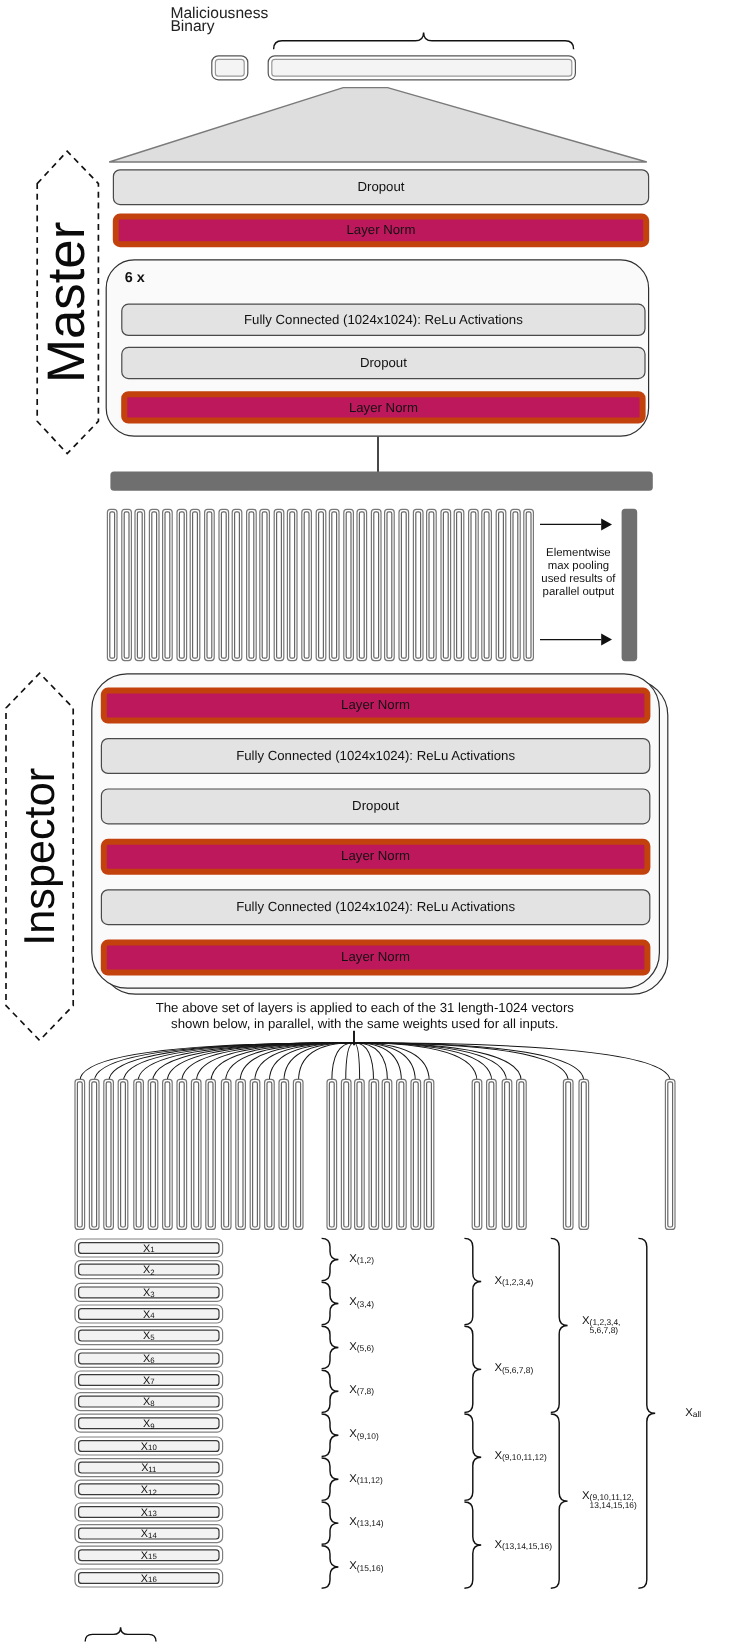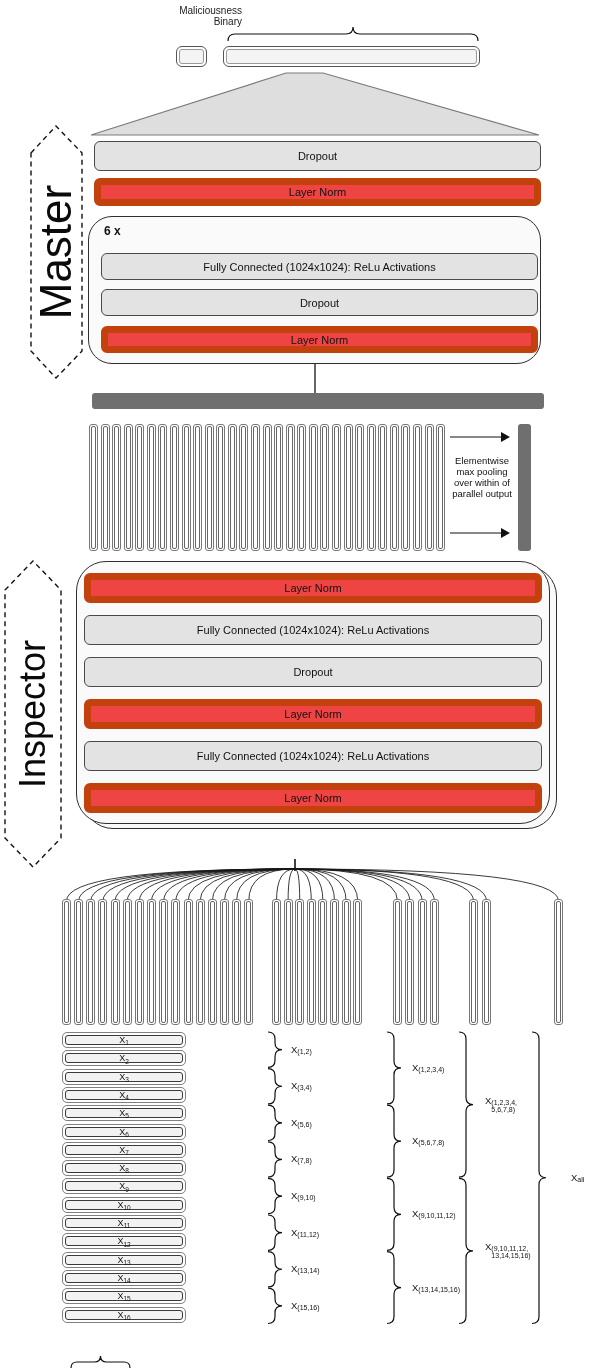--- a/index.html
+++ b/index.html
@@ -1,27 +1,27 @@
 <!DOCTYPE html>
 <html><head>
 <meta charset="utf-8">
 <style>
   *{margin:0;padding:0;box-sizing:border-box}
   html,body{background:#fff}
   body{font-family:"Liberation Sans",sans-serif;color:#111}
   #diagram{position:relative;width:608px;height:1370px;background:#fff;overflow:hidden}
   #overlay{position:absolute;left:0;top:0;z-index:1}
   #diagram>div{position:absolute;z-index:2}
-  .top-label{font-size:10px;line-height:11px;text-align:right;white-space:pre-line;color:#222}
+  .top-label{font-size:13px;line-height:11px;text-align:left;white-space:pre-line;color:#222}
   .dblbox{border:1.2px solid #555;border-radius:6px;padding:2px;background:#fff}
   .dblbox>i{display:block;height:100%;border:1px solid #999;border-radius:3px;background:#f4f4f4}
   .trap-text{font-size:11px;line-height:13.5px;text-align:center;white-space:pre-line}
   .layer{display:flex;align-items:center;justify-content:center;font-size:11px;border-radius:6px}
   .layer.dark{background:#e3e3e3;border:1.5px solid #4a4a4a}
-  .layer.light{background:#ef4444;border:7px solid #c2410c}
+  .layer.light{background:#be185d;border:5px solid #c2410c}
   .container{background:#fafafa;border:1.5px solid #2f2f2f}
   .blocklabel{font-size:12px;font-weight:bold}
   .solidbar{background:#6f6f6f;border-radius:3px}
   .poolnote{font-size:9.5px;line-height:11px;text-align:center}
   .rot-label{transform:rotate(-90deg);display:flex;align-items:center;justify-content:center;white-space:nowrap;color:#0a0a0a}
   .parallel-note{font-size:11px;line-height:14px;text-align:center;white-space:pre-line}
   .legend-text{font-size:10px;line-height:12px;text-align:left}
   .vbar{background:#fff;border:1px solid #777;border-radius:3px;padding:1px}
   .vbar>i{display:block;height:100%;border:1px solid #666;border-radius:2px;background:#fff}
   .xbox{background:#fff;border:1px solid #808080;border-radius:5px;padding:2px}
@@ -121,34 +121,36 @@
   <div class="container" style="left:88px;top:216px;width:453px;height:148px;border-radius:24px"></div>
   <div class="blocklabel" style="left:104px;top:224px">6 x</div>
   <div class="layer dark" style="left:101px;top:253px;width:437px;height:27px">Fully Connected (1024x1024): ReLu Activations</div>
   <div class="layer dark" style="left:101px;top:289px;width:437px;height:27px">Dropout</div>
   <div class="layer light" style="left:101px;top:326px;width:437px;height:27px">Layer Norm</div>
 
   <div class="rot-label" style="left:-54px;top:228px;width:220px;height:48px;font-size:44px">Master</div>
 
   <div class="solidbar" style="left:92px;top:393px;width:452px;height:16px"></div>
 
-  <div class="poolnote" style="left:448px;top:455px;width:68px">Elementwise max pooling over within of parallel output</div>
+  <div class="poolnote" style="left:448px;top:455px;width:68px">Elementwise max pooling used results of parallel output</div>
   <div class="solidbar" style="left:518px;top:424px;width:13px;height:127px"></div>
 
   <div class="container" style="left:83px;top:566px;width:474px;height:263px;border-radius:30px"></div>
   <div class="container" style="left:76px;top:561px;width:474px;height:263px;border-radius:30px"></div>
   <div class="layer light" style="left:84px;top:573px;width:458px;height:30px">Layer Norm</div>
   <div class="layer dark" style="left:84px;top:615px;width:458px;height:30px">Fully Connected (1024x1024): ReLu Activations</div>
   <div class="layer dark" style="left:84px;top:657px;width:458px;height:30px">Dropout</div>
   <div class="layer light" style="left:84px;top:699px;width:458px;height:30px">Layer Norm</div>
   <div class="layer dark" style="left:84px;top:741px;width:458px;height:30px">Fully Connected (1024x1024): ReLu Activations</div>
   <div class="layer light" style="left:84px;top:783px;width:458px;height:30px">Layer Norm</div>
 
   <div class="rot-label" style="left:-77px;top:692px;width:220px;height:44px;font-size:36px">Inspector</div>
 
+  <div class="parallel-note" style="left:24px;top:833px;width:560px">The above set of layers is applied to each of the 31 length-1024 vectors
+shown below, in parallel, with the same weights used for all inputs.</div>
 
 <div class="vbar" style="left: 89px; top: 424px; width: 9px; height: 127px;">
       <i></i>
     </div>
     <div class="vbar" style="left: 100.57px; top: 424px; width: 9px; height: 127px;">
       <i></i>
     </div>
     <div class="vbar" style="left: 112.14px; top: 424px; width: 9px; height: 127px;">
       <i></i>
     </div>

